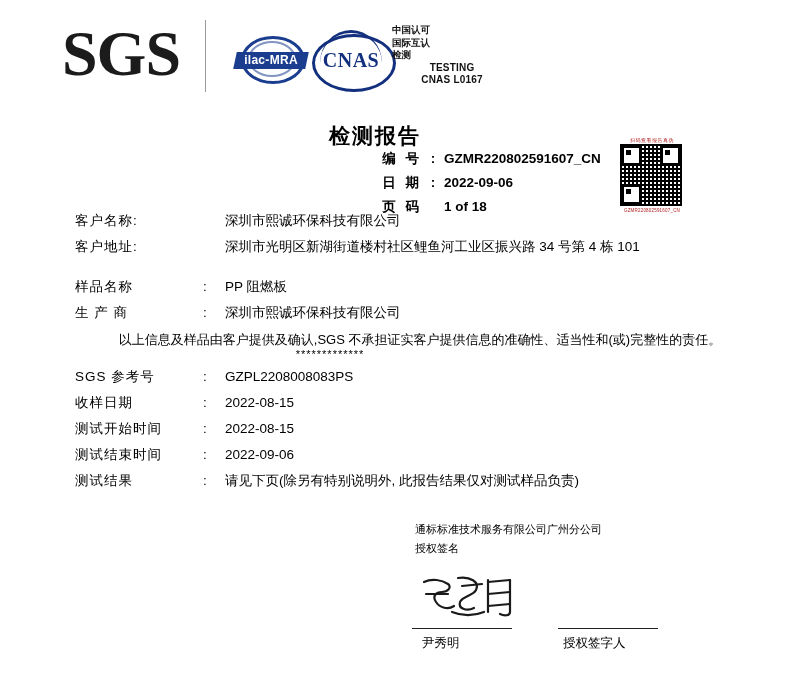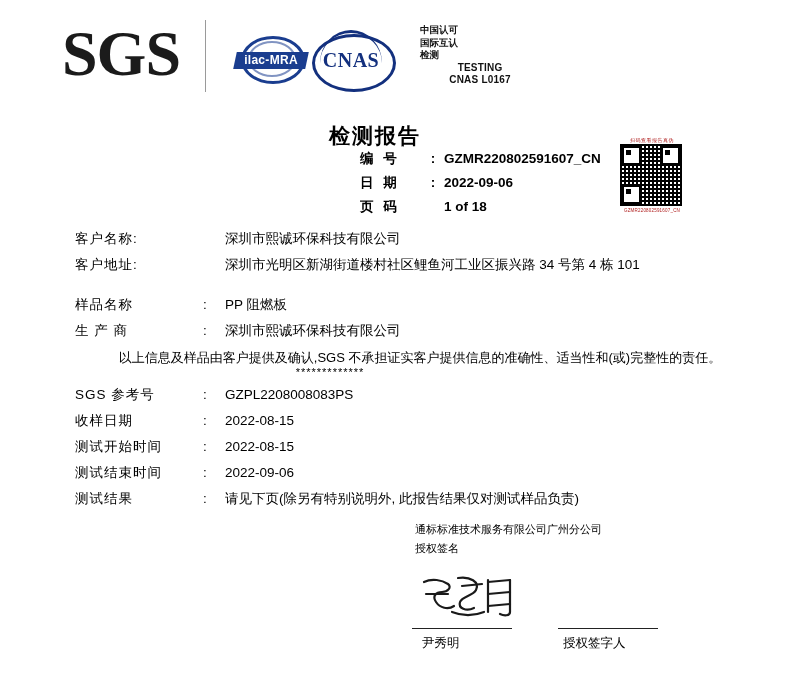--- a/index.html
+++ b/index.html
@@ -126,21 +126,21 @@
     width: 62px;
     height: 30px;
     border-top: 3px solid #13307e;
     border-radius: 50%/100% 100% 0 0;
     border-left: 0; border-right: 0; border-bottom: 0;
   }
 
   
   .cnas-text {
     position: absolute;
-    left: 420px;
+    left: 392px;
     top: 24px;
     width: 120px;
     font-size: 9.5px;
     line-height: 12.6px;
     color: #111111;
     font-weight: bold;
   }
   .cnas-text .en {
     font-family: "Liberation Sans", sans-serif;
     font-size: 10px;
@@ -168,21 +168,21 @@
     top: 150px;
     font-size: 13.5px;
   }
   .meta .row {
     display: flex;
     align-items: baseline;
     height: 24px;
   }
   .meta .lbl {
     width: 62px;
-    text-align: left;
+    text-align: right;
     letter-spacing: 3px;
     font-weight: bold;
   }
   .meta .colon {
     width: 22px;
     text-align: center;
     font-weight: bold;
   }
   .meta .val {
     font-weight: bold;
@@ -235,21 +235,21 @@
     color: #b02020;
     text-align: center;
     letter-spacing: .2px;
     margin-top: 2px;
   }
 
   
   .body {
     position: absolute;
     left: 0;
-    top: 230px;
+    top: 212px;
     width: 740px;
     font-size: 13.5px;
   }
   .fieldrow {
     display: flex;
     align-items: baseline;
     height: 26px;
     padding-left: 75px;
   }
   .fieldrow .name {

